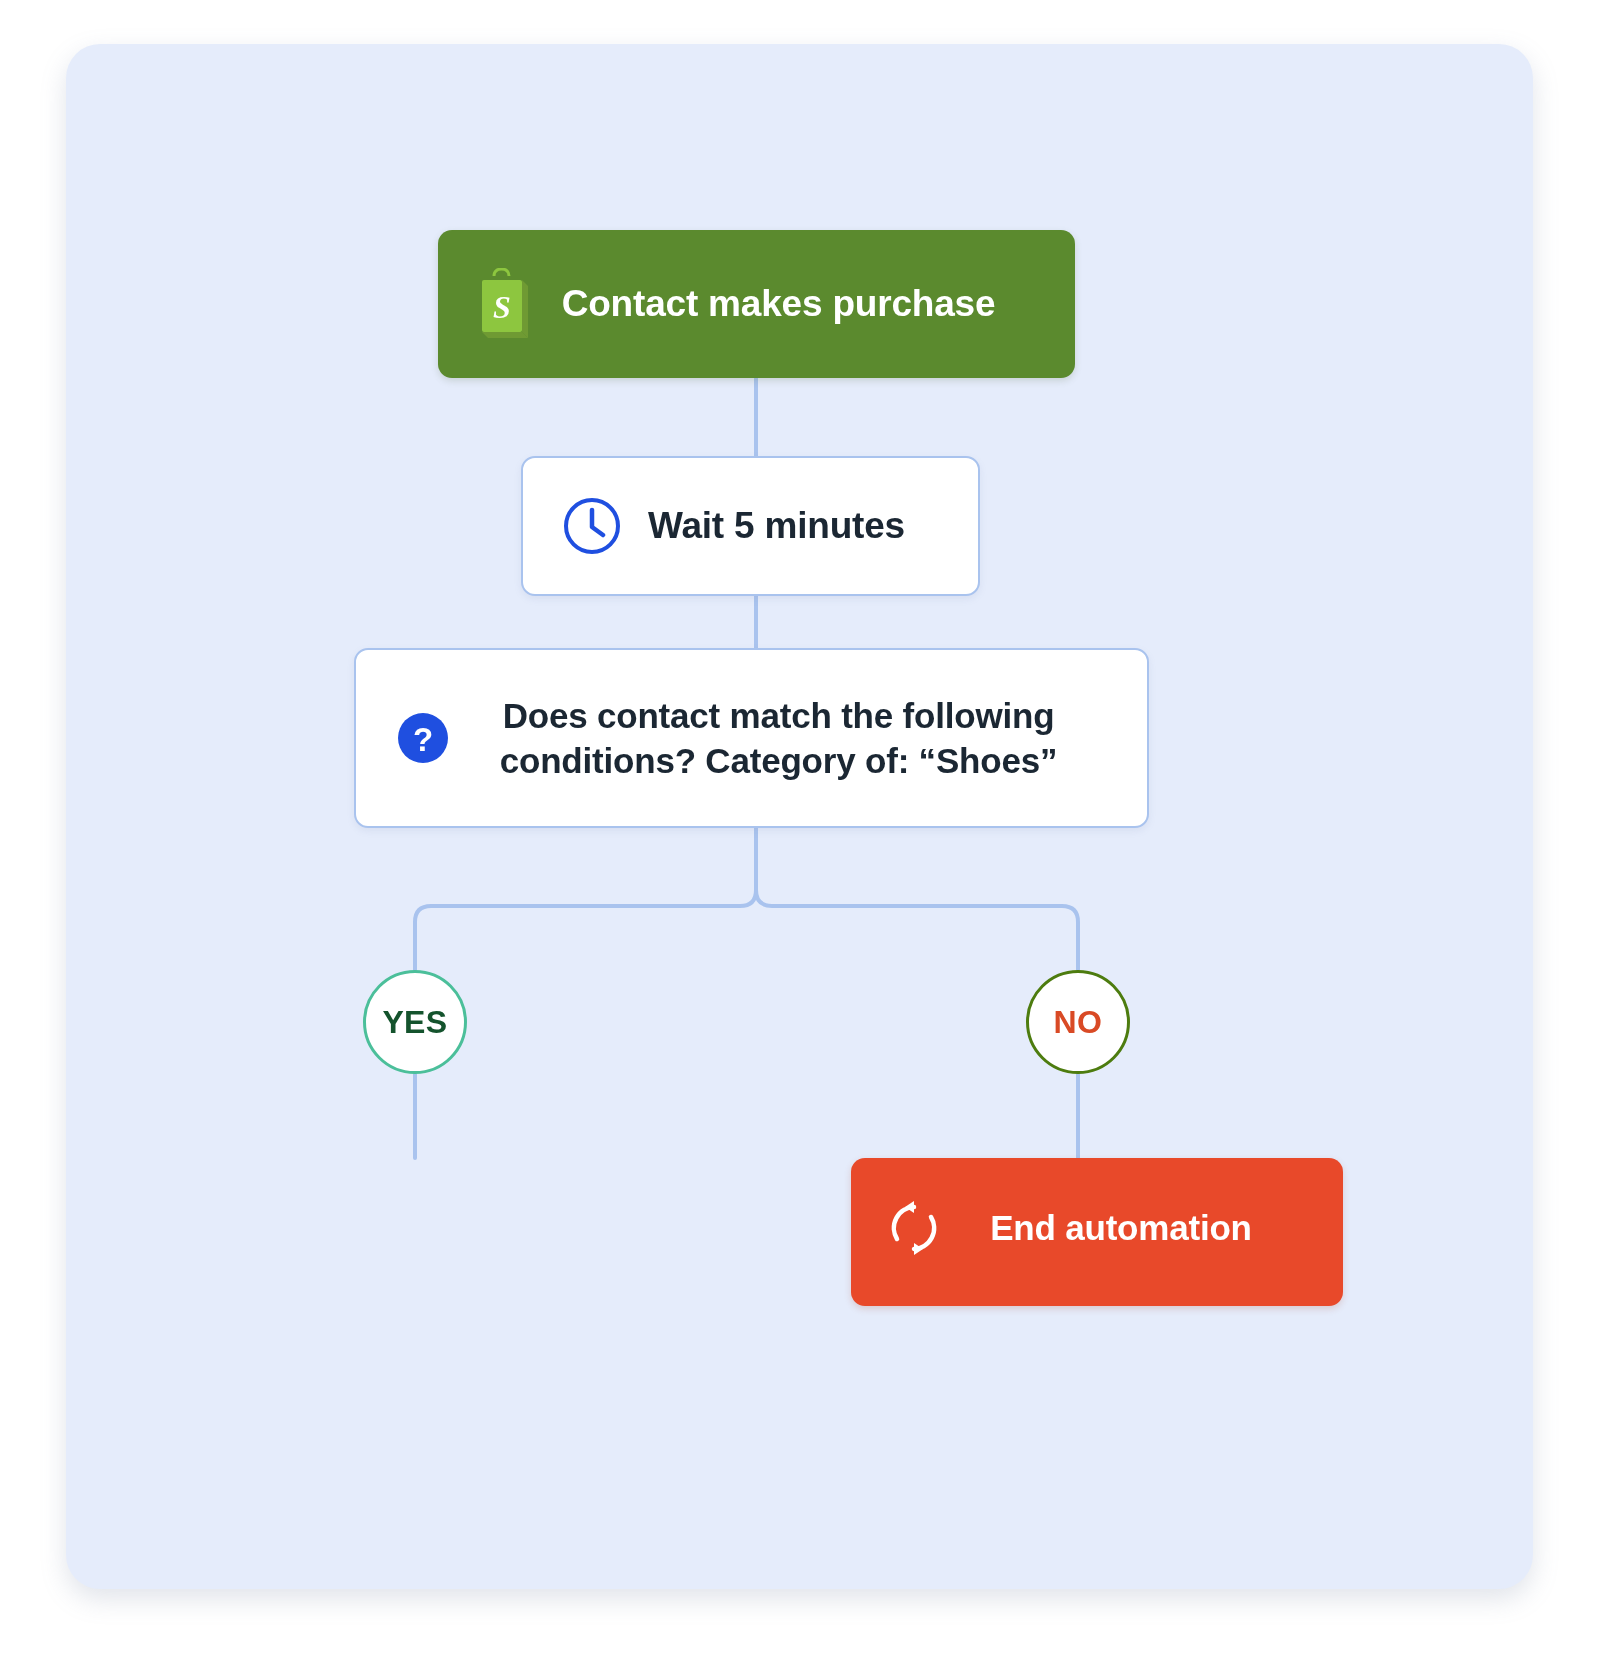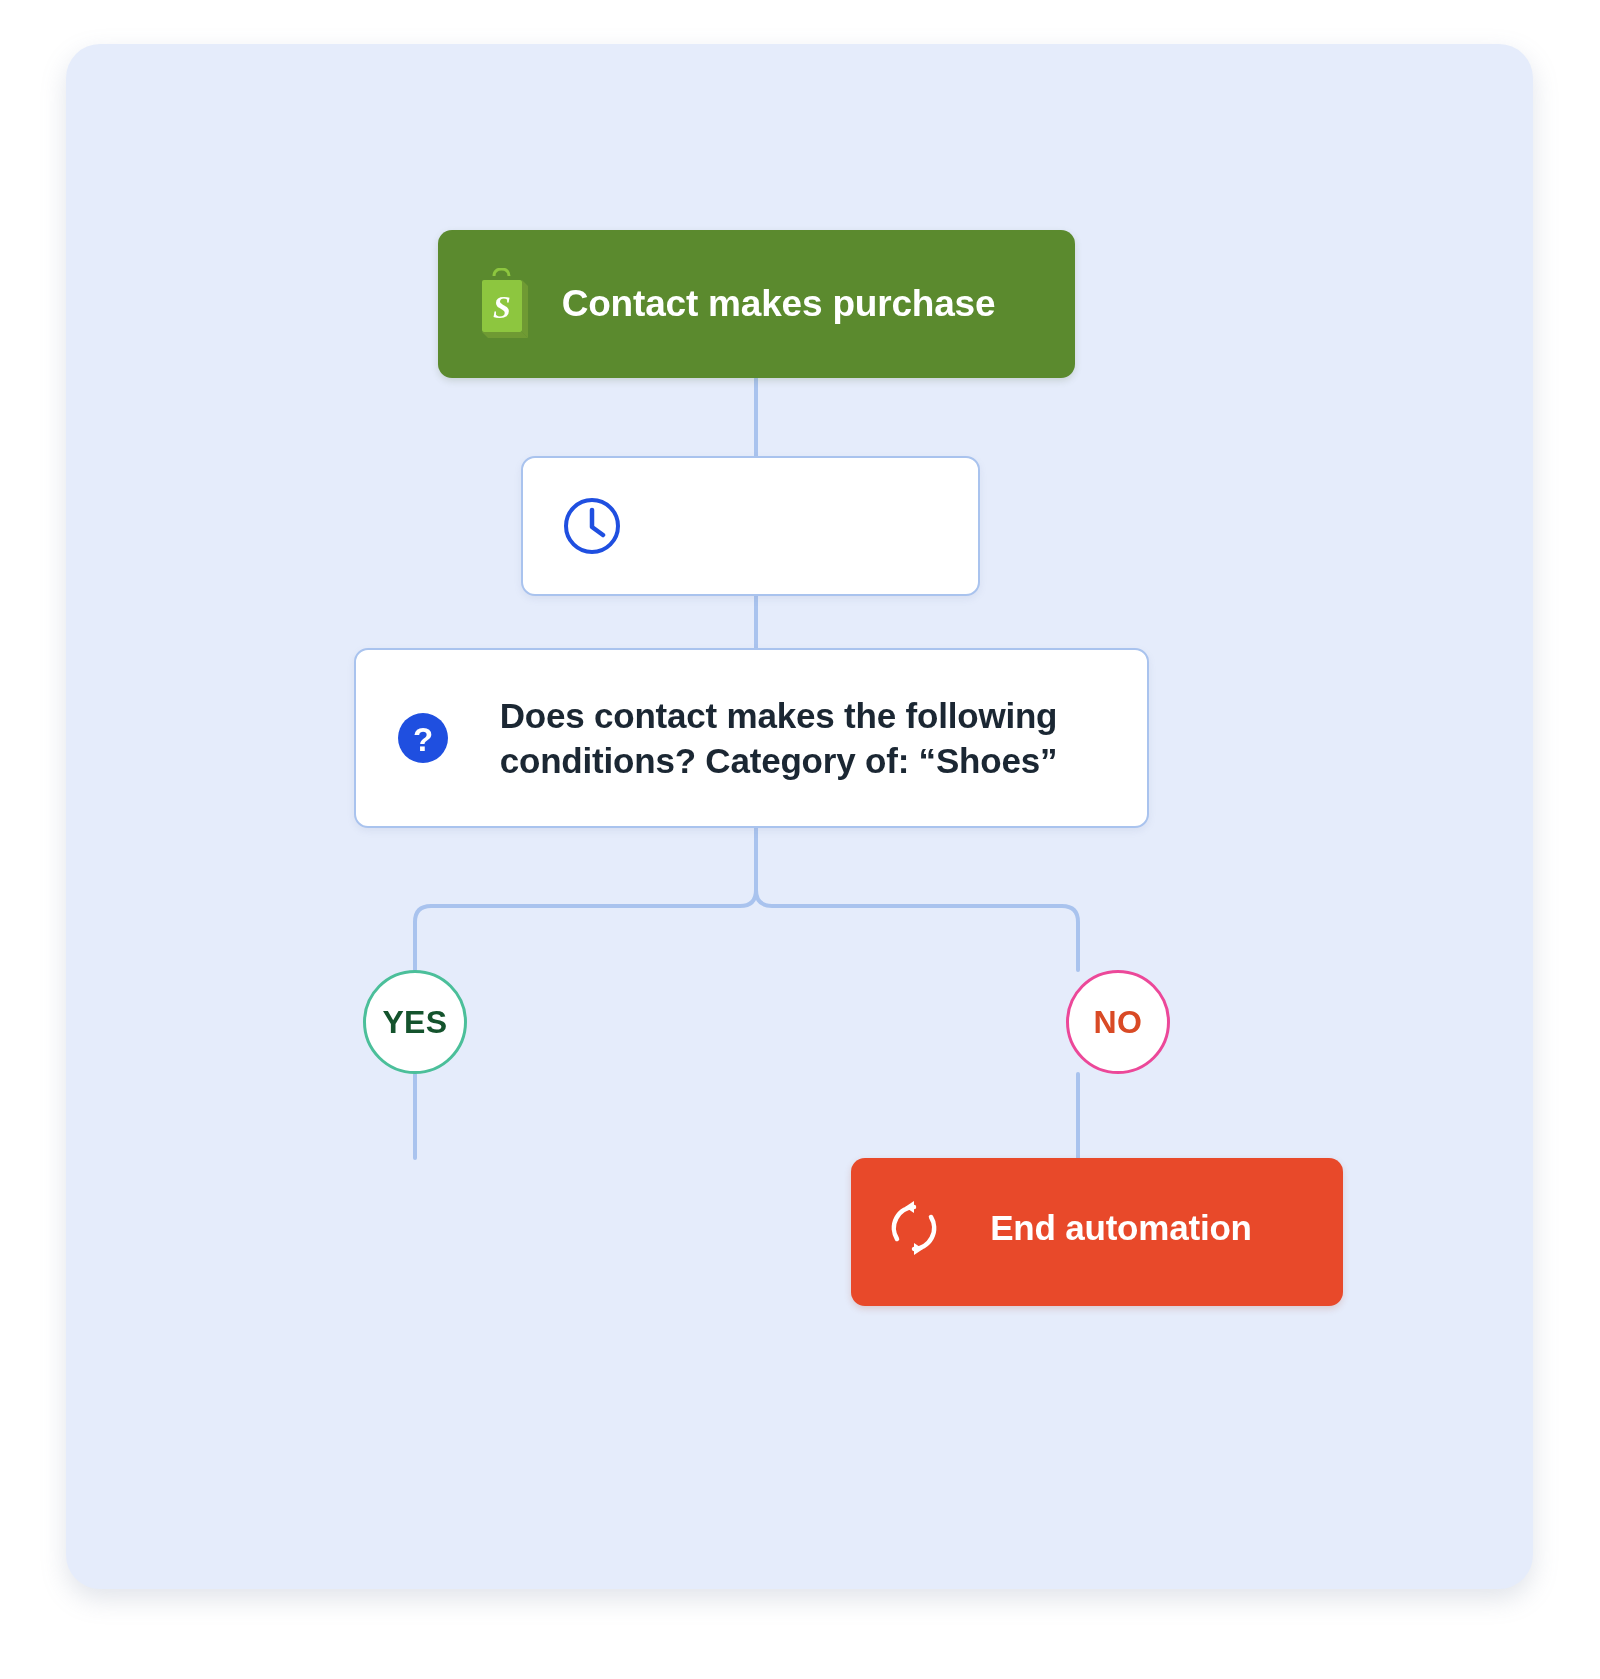--- a/index.html
+++ b/index.html
@@ -152,23 +152,23 @@
     font-size: 32px;
     letter-spacing: 0.4px;
   }
   #badge-yes {
     left: 297px;
     top: 926px;
     border: 3px solid #4bbf9a;
     color: #14532d;
   }
   #badge-no {
-    left: 1000px;
+    left: 960px;
     top: 926px;
-    border: 3px solid #ec4899;
+    border: 3px solid #4d7c0f;
     color: #d94a25;
   }
 
   
   .shopify-bag {
     width: 64px;
     height: 72px;
   }
   .clock-ico { width: 62px; height: 62px; }
   .question-ico { width: 58px; height: 58px; }
@@ -209,30 +209,31 @@
     <span class="node-label">Contact makes purchase</span>
   </div>
 
   <div class="node node-white" id="node-wait">
     <span class="node-icon">
       <svg class="clock-ico" viewBox="0 0 62 62" xmlns="http://www.w3.org/2000/svg">
         <circle cx="31" cy="31" r="26" fill="none" stroke="#1f4fe0" stroke-width="4"></circle>
         <path d="M31 15 L31 32 L42 40" fill="none" stroke="#1f4fe0" stroke-width="4.5" stroke-linecap="round" stroke-linejoin="round"></path>
       </svg>
     </span>
+    <span class="node-label">Wait 5 minutes</span>
   </div>
 
   <div class="node node-white" id="node-condition">
     <span class="node-icon">
       <svg class="question-ico" viewBox="0 0 58 58" xmlns="http://www.w3.org/2000/svg">
         <circle cx="29" cy="29" r="25" fill="#1f4fe0"></circle>
         <text x="29" y="42" text-anchor="middle" font-family="'Liberation Sans', sans-serif" font-size="33" font-weight="bold" fill="#ffffff">?</text>
       </svg>
     </span>
-    <span class="node-label">Does contact makes the following conditions? Category of: “Shoes”</span>
+    <span class="node-label">Does contact match the following conditions? Category of: “Shoes”</span>
   </div>
 
   <div class="branch-badge" id="badge-yes">
     <span>YES</span>
   </div>
   <div class="branch-badge" id="badge-no">
     <span>NO</span>
   </div>
 
 

